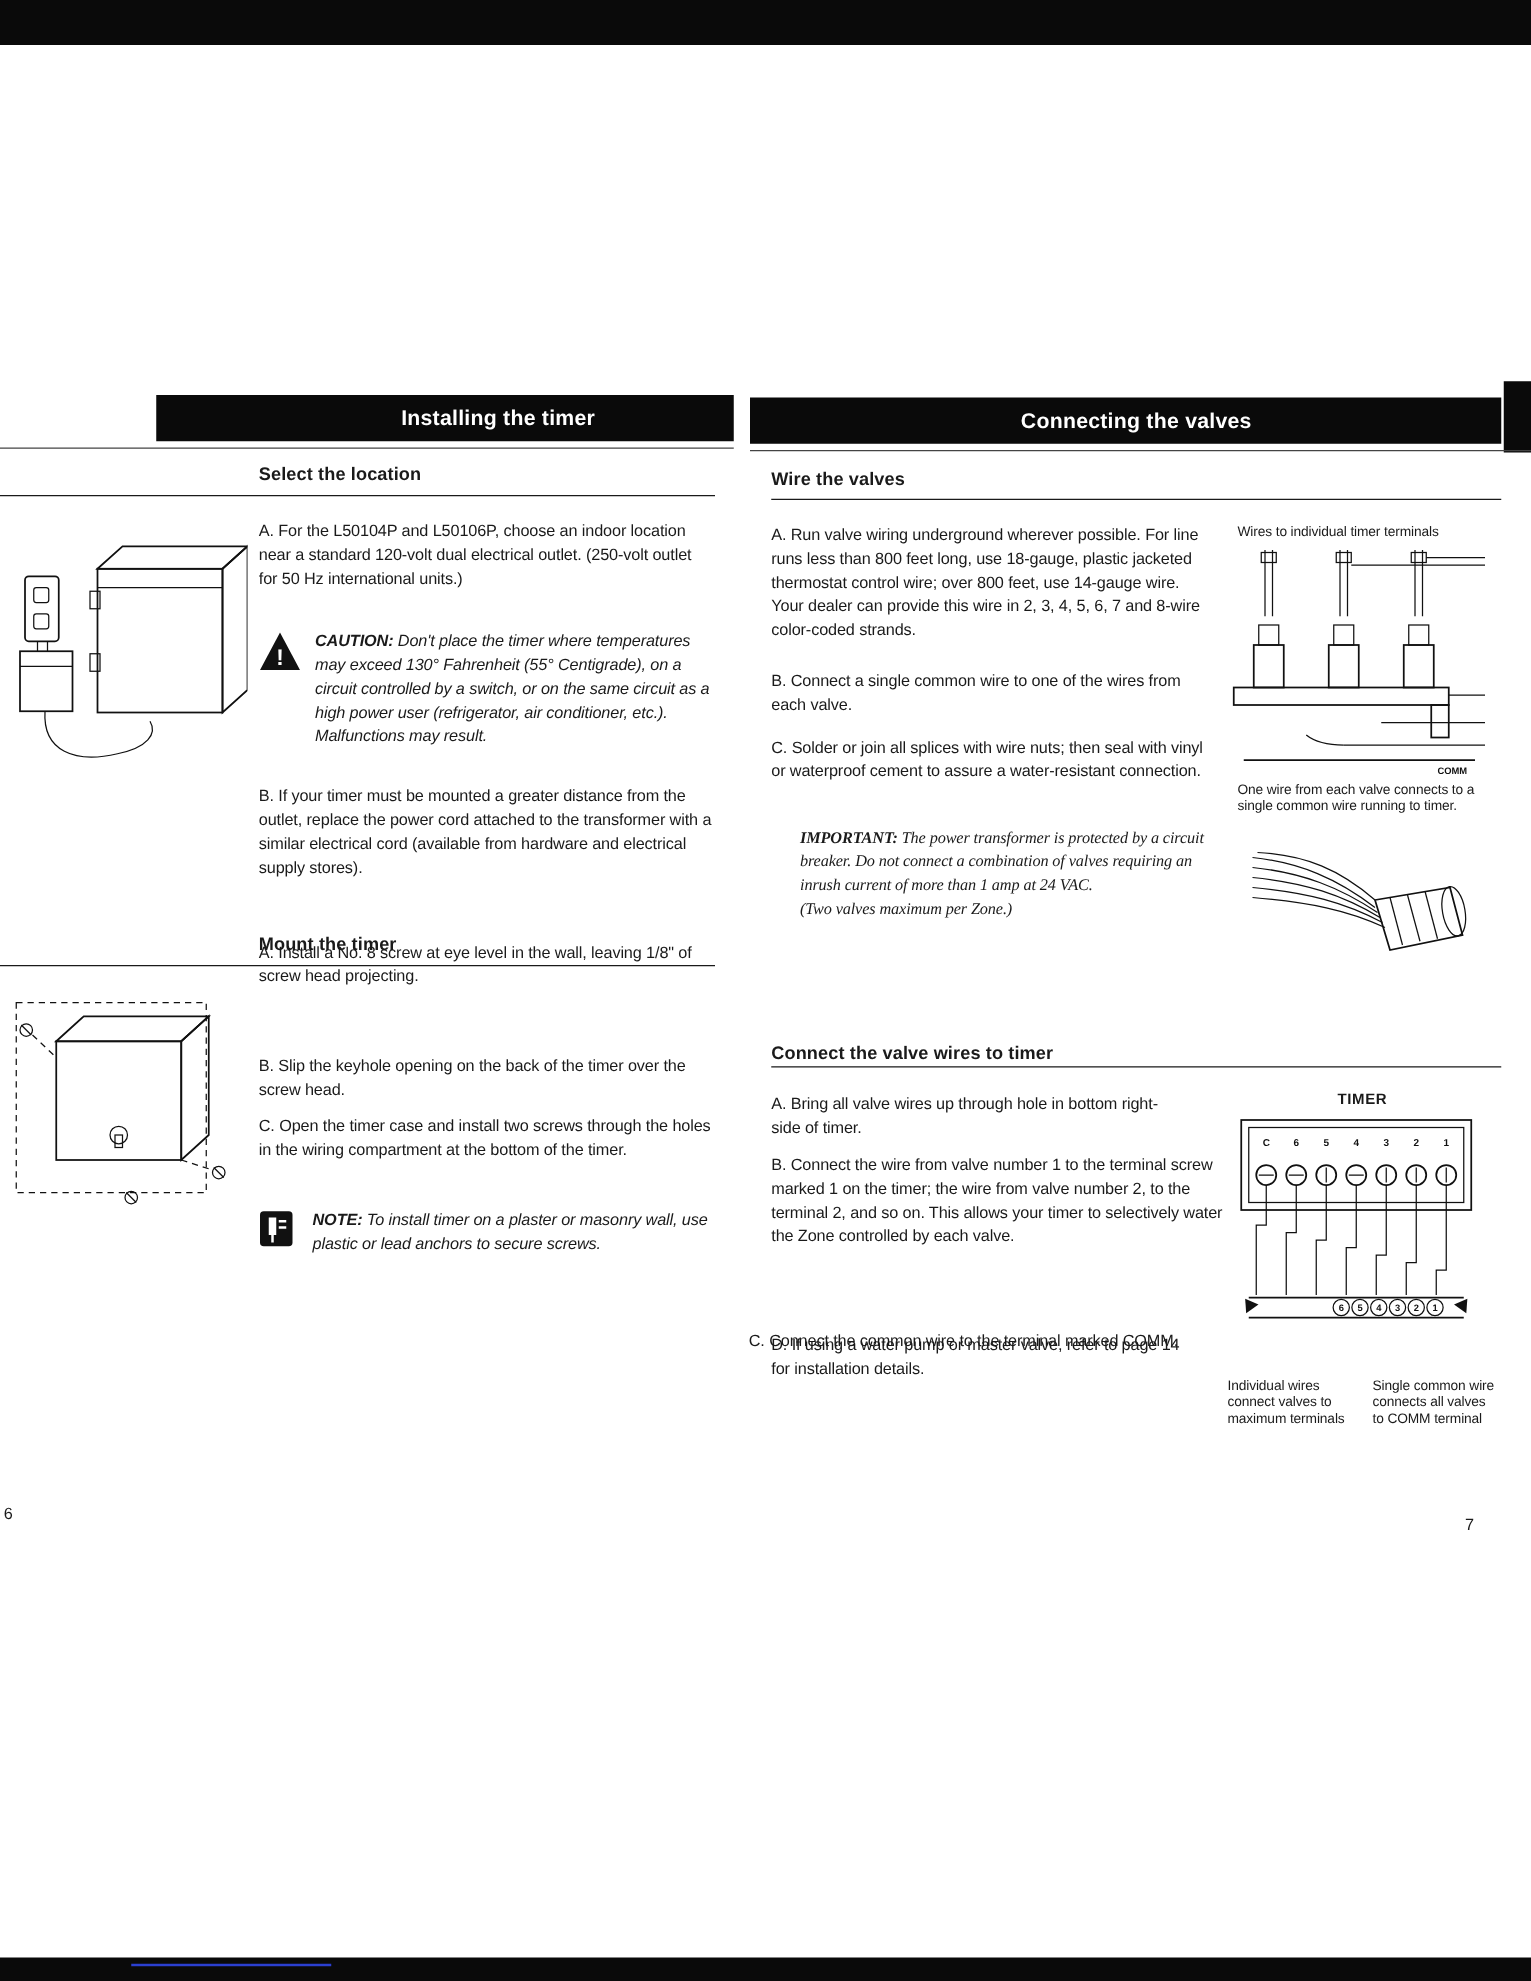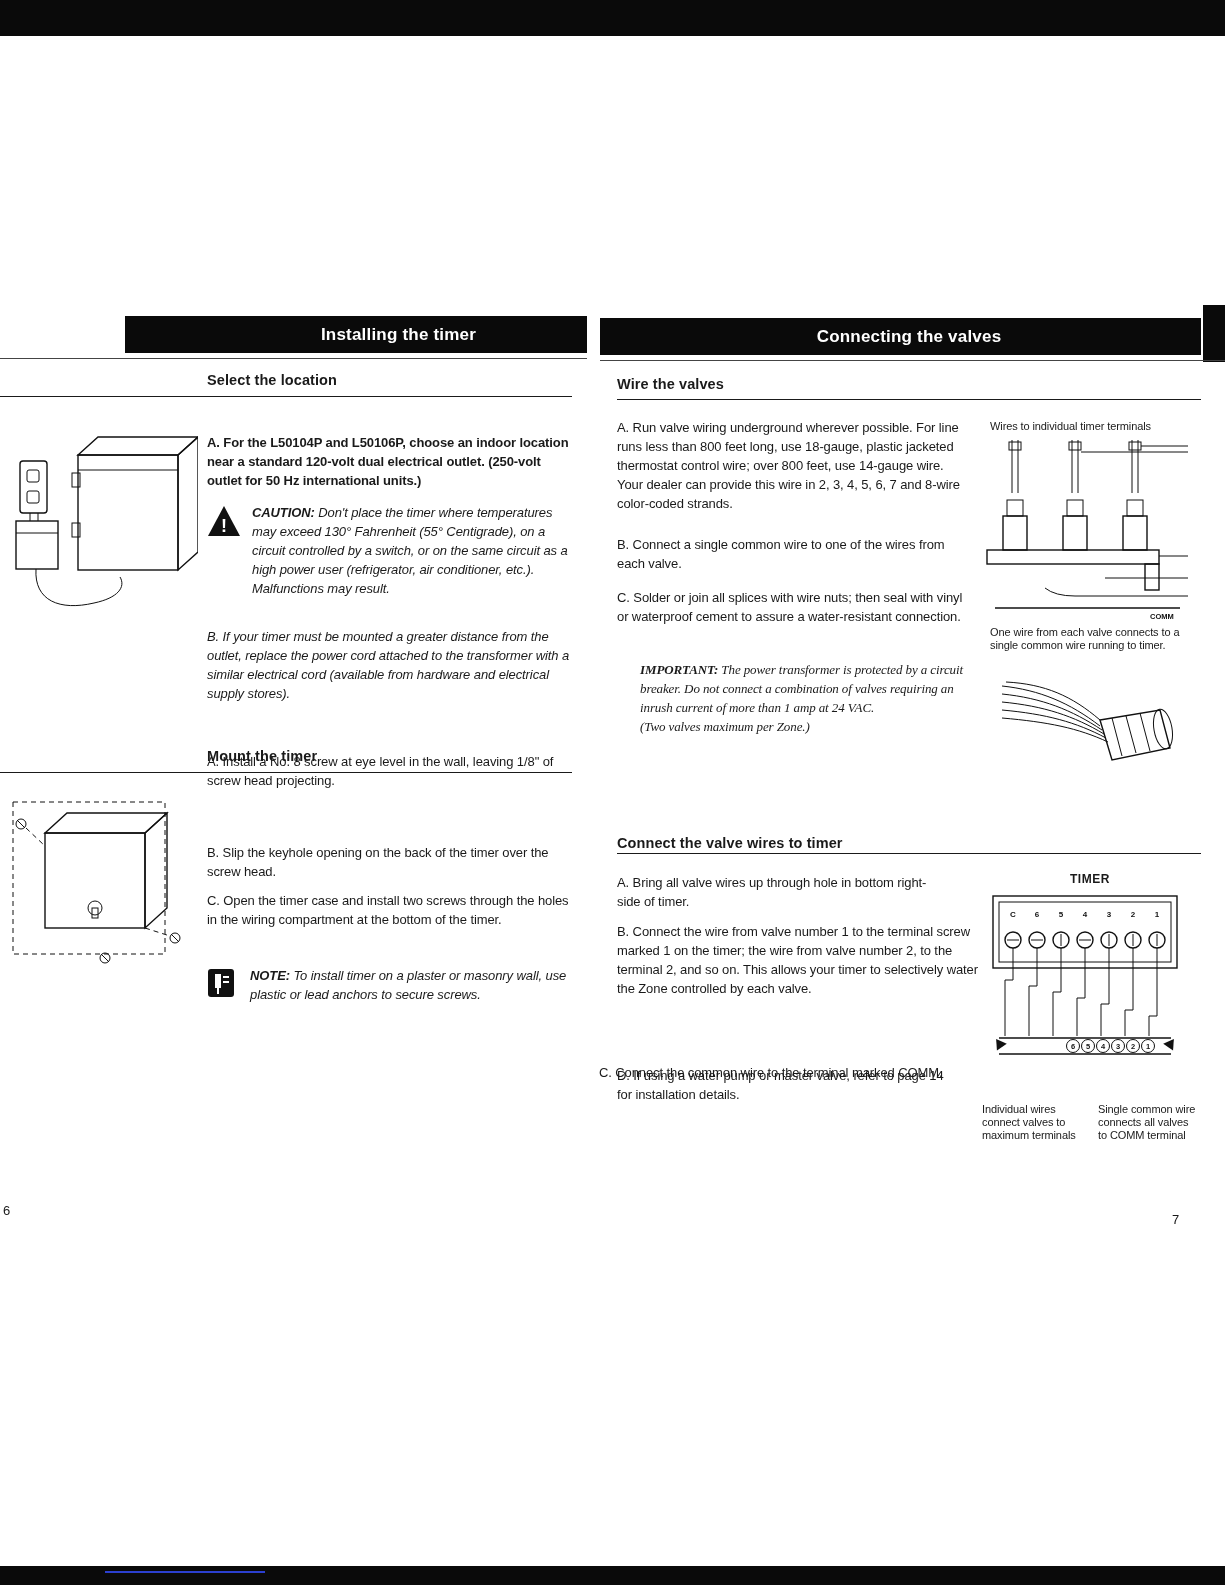--- a/index.html
+++ b/index.html
@@ -39,35 +39,35 @@
   <div class="abs" style="top:1571px;left:105px;width:160px;height:2px;background:#2b3fd0;"></div>
 
   <div class="abs headerbar" style="top:316px;left:125px;width:462px;height:37px;padding-left:85px;">
     <span>Installing the timer</span>
   </div>
   <div class="abs thinrule" style="top:358px;left:0;width:587px;"></div>
 
   <div class="abs secthead" style="top:372px;left:207px;">Select the location</div>
   <div class="abs rule" style="top:396px;left:0;width:572px;height:1px;"></div>
 
-  <div class="abs body-text" style="top:433px;left:207px;width:362px;font-weight:bold;">A. For the L50104P and L50106P, choose an indoor location near a standard 120-volt dual electrical outlet. (250-volt outlet for 50 Hz international units.)</div>
+  <div class="abs body-text" style="top:415px;left:207px;width:362px;">A. For the L50104P and L50106P, choose an indoor location near a standard 120-volt dual electrical outlet. (250-volt outlet for 50 Hz international units.)</div>
 
   <div class="abs" style="top:503px;left:207px;width:365px;">
     <div style="float:left;width:34px;height:32px;margin-top:2px;">
       <svg width="34" height="32" viewBox="0 0 34 32">
         <polygon points="17,1 33,31 1,31" fill="#111"></polygon>
         <text x="17" y="27" text-anchor="middle" font-size="18" font-weight="bold" fill="#fff">!</text>
       </svg>
     </div>
     <div class="body-text italic-text" style="margin-left:45px;">
       <span class="bold-italic">CAUTION:</span><span> Don't place the timer where temperatures may exceed 130° Fahrenheit (55° Centigrade), on a circuit controlled by a switch, or on the same circuit as a high power user (refrigerator, air conditioner, etc.). Malfunctions may result.</span>
     </div>
   </div>
 
-  <div class="abs body-text" style="top:627px;left:207px;width:368px;font-style:italic;">B. If your timer must be mounted a greater distance from the outlet, replace the power cord attached to the transformer with a similar electrical cord (available from hardware and electrical supply stores).</div>
+  <div class="abs body-text" style="top:627px;left:207px;width:368px;">B. If your timer must be mounted a greater distance from the outlet, replace the power cord attached to the transformer with a similar electrical cord (available from hardware and electrical supply stores).</div>
 
   <div class="abs" style="top:415px;left:8px;">
     <svg width="190" height="215" viewBox="0 0 190 215">
       <rect x="12" y="46" width="27" height="52" rx="3" class="sketch"></rect>
       <rect x="19" y="55" width="12" height="12" rx="2" class="sketch-thin"></rect>
       <rect x="19" y="76" width="12" height="12" rx="2" class="sketch-thin"></rect>
       <line x1="22" y1="98" x2="22" y2="106" class="sketch-thin"></line>
       <line x1="30" y1="98" x2="30" y2="106" class="sketch-thin"></line>
       <rect x="8" y="106" width="42" height="48" class="sketch"></rect>
       <line x1="8" y1="118" x2="50" y2="118" class="sketch-thin"></line>

